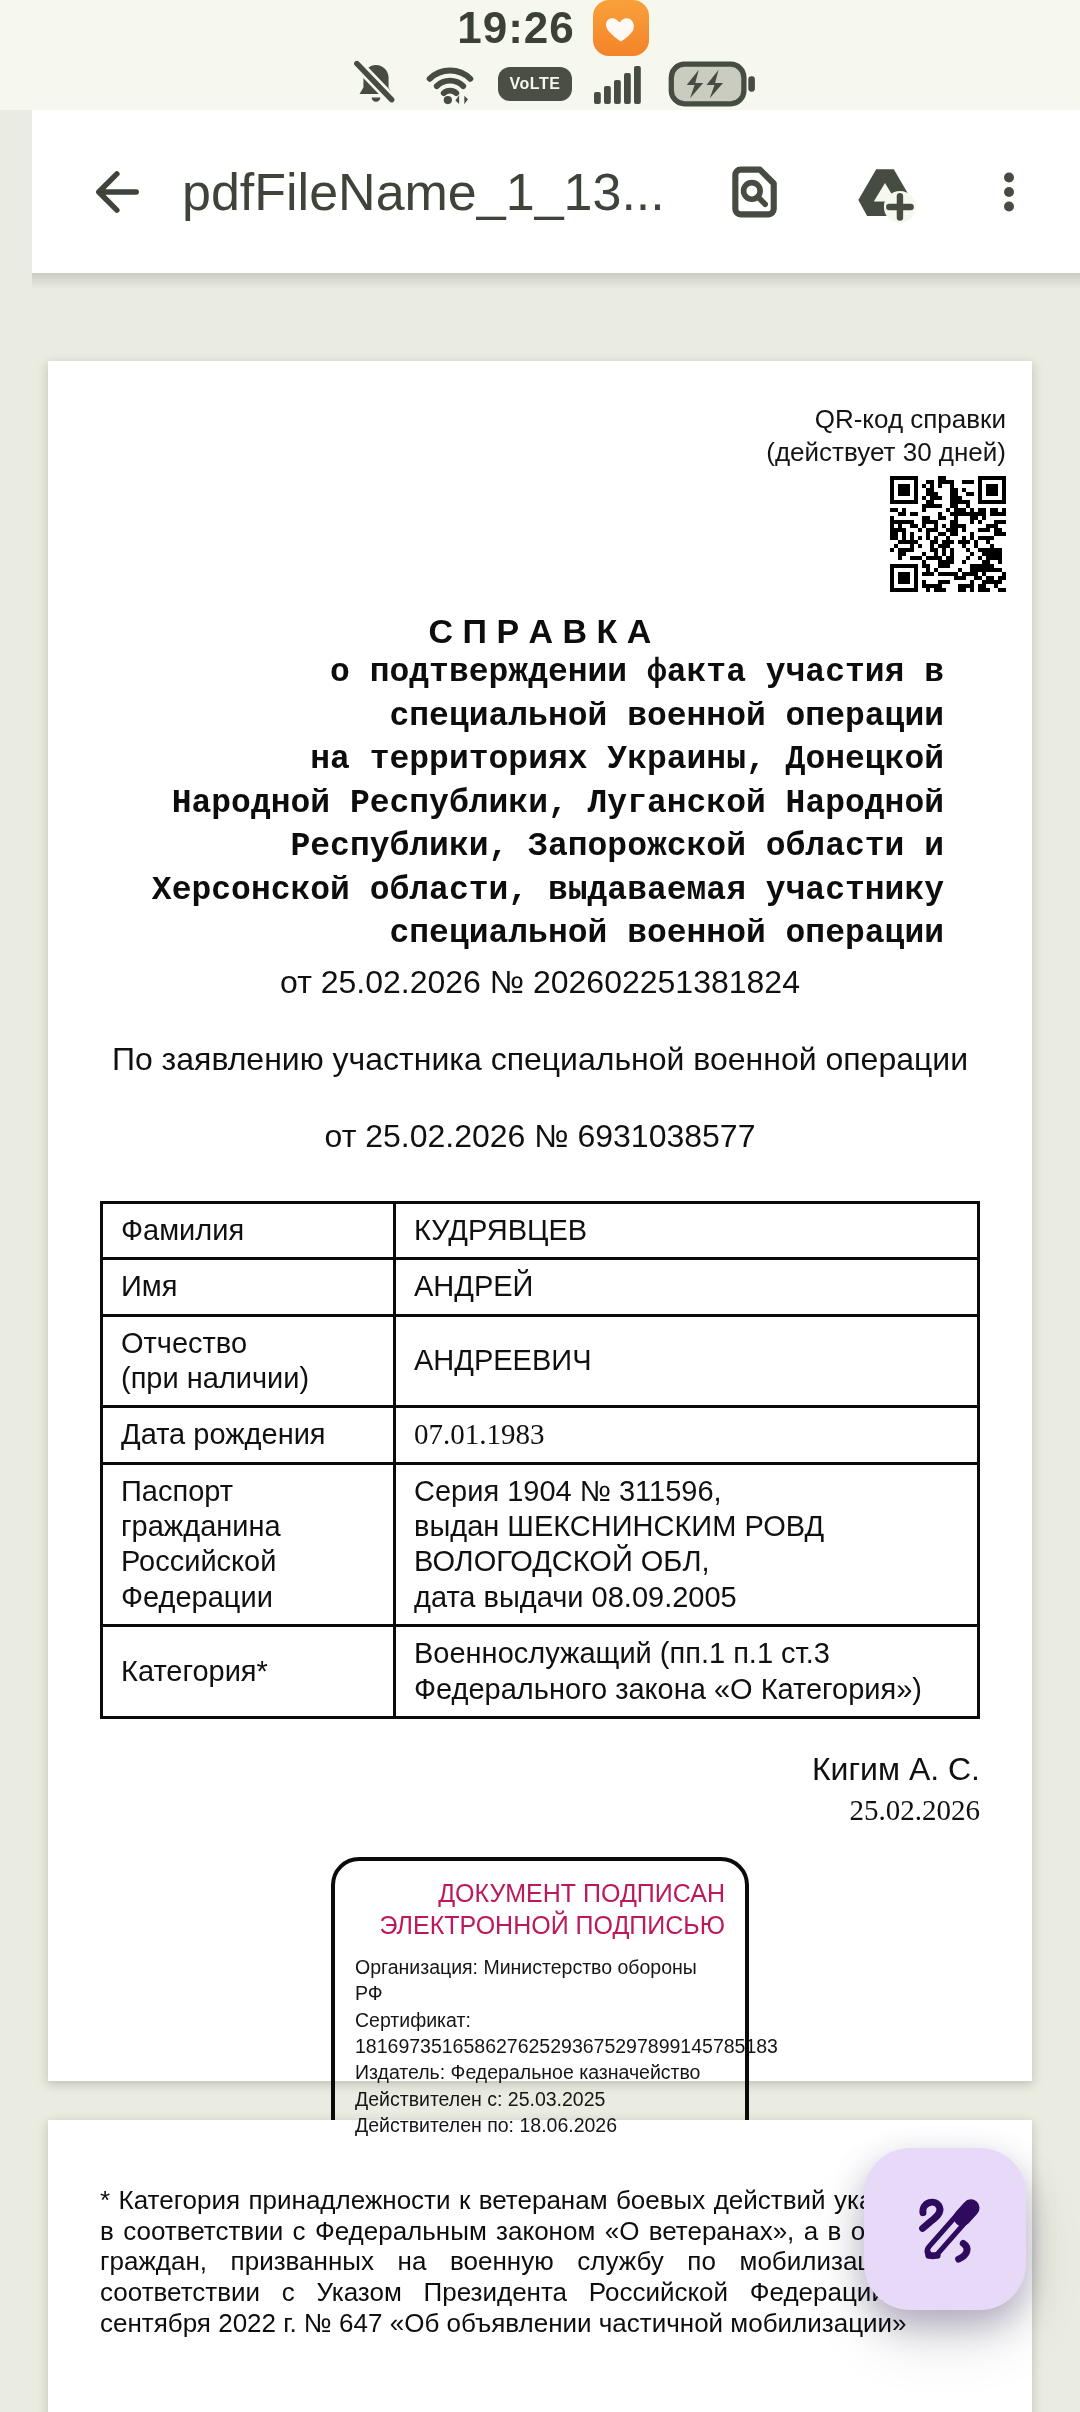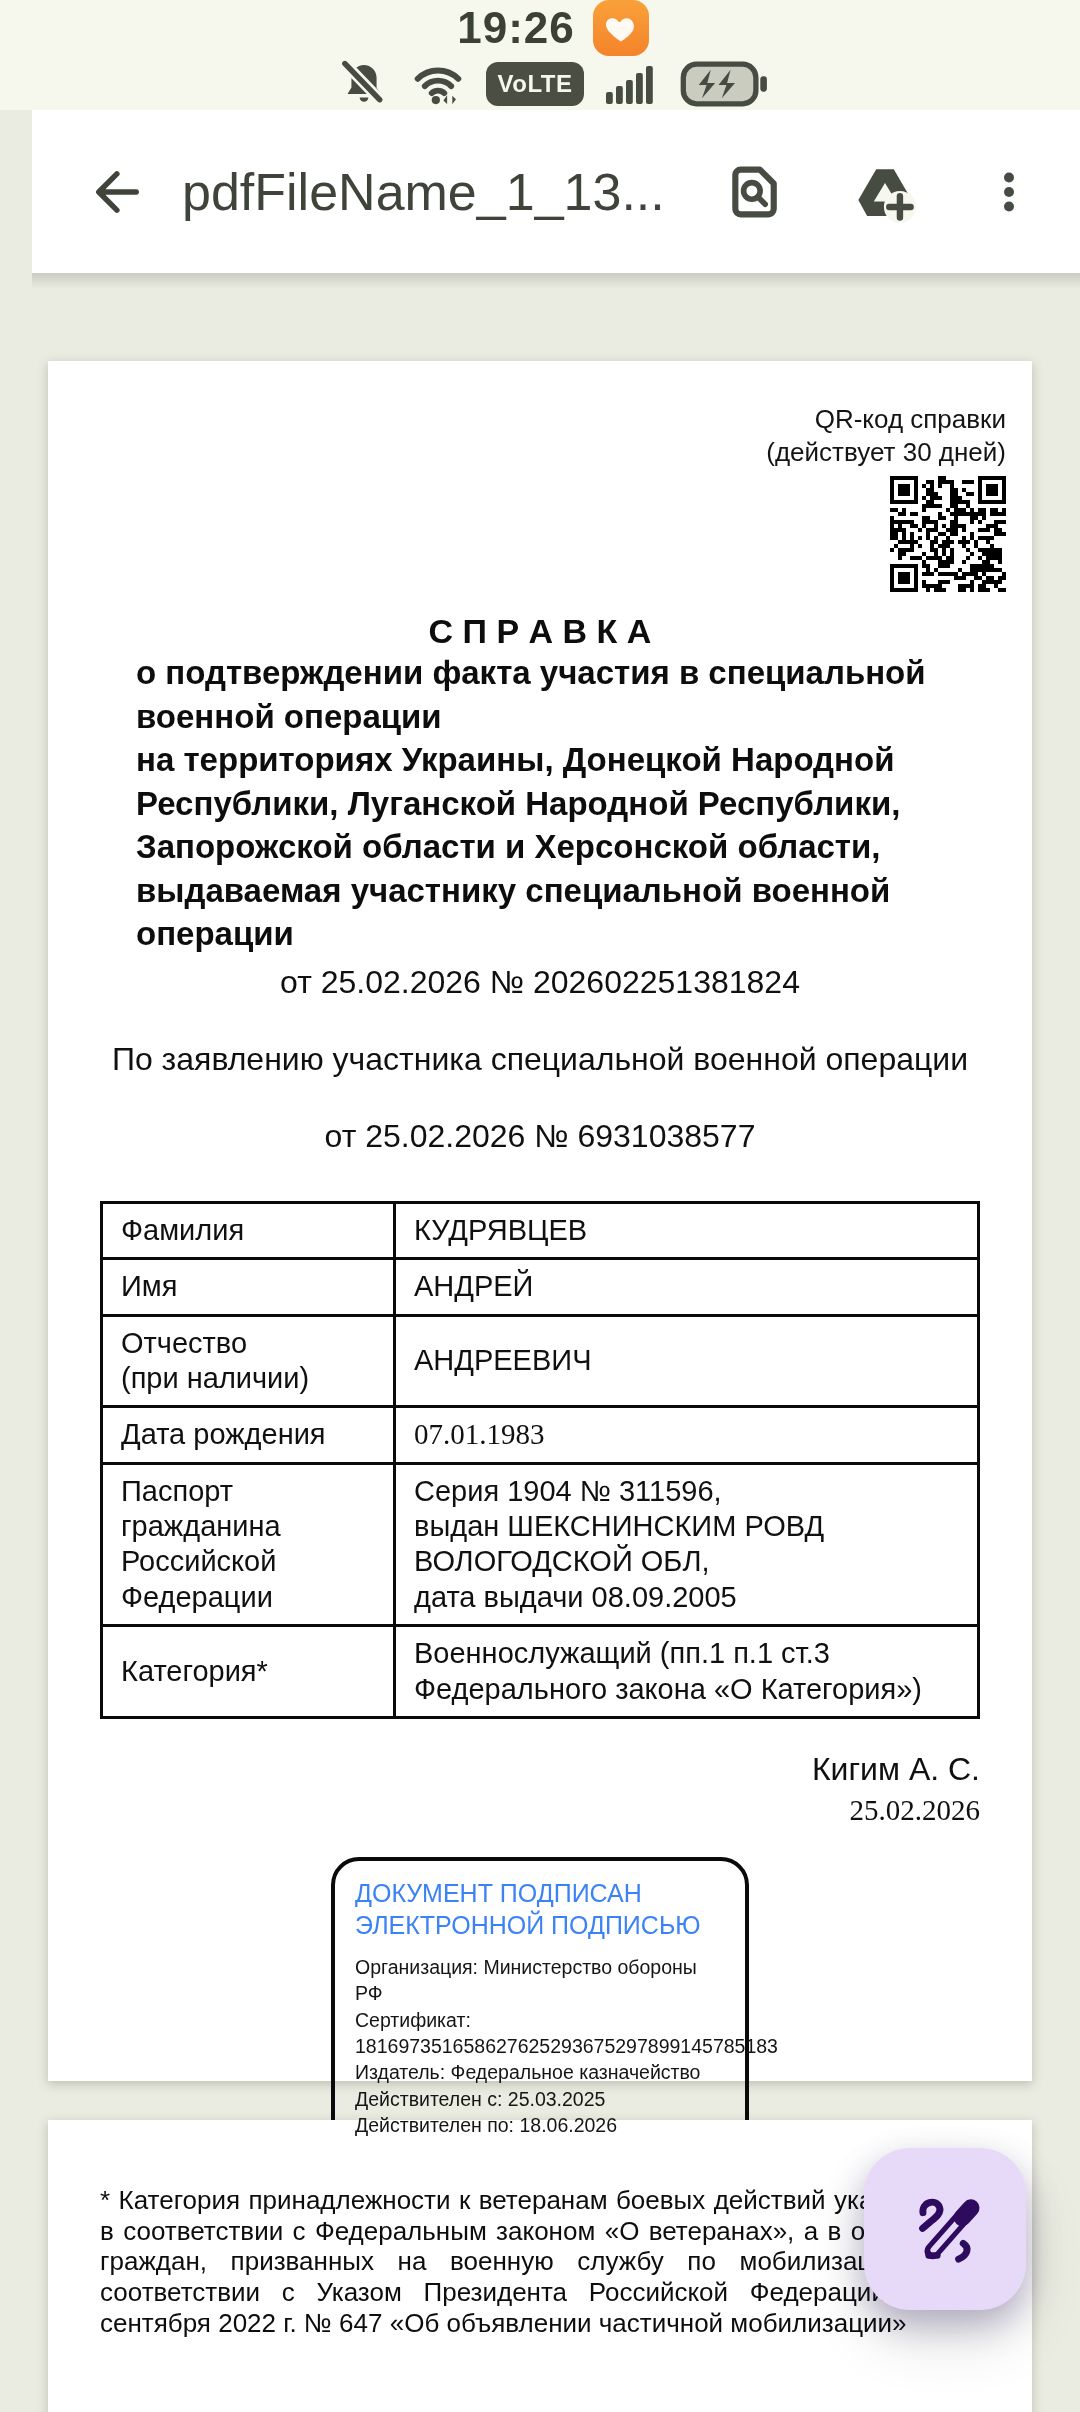--- a/index.html
+++ b/index.html
@@ -6,58 +6,58 @@
   html,body { width:1080px; height:2412px; overflow:hidden; }
   body { font-family:"Liberation Sans","DejaVu Sans",sans-serif; background:#ebece1; position:relative; }
 
   
   .statusbar { height:110px; background:#f6f7ed; display:flex; align-items:center; justify-content:space-between; padding:0 44px 0 70px;flex-direction:column; }
   .sb-left { display:flex; align-items:center; gap:18px; }
   .time { font-size:44px; font-weight:600; color:#3c4136; letter-spacing:1px; }
   .app-badge { width:56px; height:56px; border-radius:16px; background:linear-gradient(180deg,#f9a13a,#f4832a); display:flex; align-items:center; justify-content:center; }
   .sb-right { display:flex; align-items:center; gap:20px; }
   .sb-icon { display:block; }
-  .volte { background:#4a4e43; color:#f6f7ed; border-radius:12px; font-size:24px; font-weight:700; padding:8px 12px; letter-spacing:.5px; }
+  .volte { background:#4a4e43; color:#f6f7ed; border-radius:12px; font-size:16px; font-weight:700; padding:8px 12px; letter-spacing:.5px; }
 
   
   .toolbar { height:163px; background:#ffffff; display:flex; align-items:center; padding:0 36px 0 40px; position:relative; z-index:5;margin-left:32px; }
   .toolbar::after { content:""; position:absolute; left:0; right:0; top:100%; height:16px; background:linear-gradient(180deg,rgba(60,60,50,.18),rgba(60,60,50,0)); pointer-events:none; }
   .tb-btn { background:none; border:none; padding:10px; display:flex; align-items:center; justify-content:center; cursor:pointer; }
   .tb-title { flex:0 1 auto; font-size:52px; color:#3f443a; margin-left:28px; margin-right:auto; white-space:nowrap; overflow:hidden; }
   .tb-actions { display:flex; align-items:center; gap:46px; }
 
   
   .viewer { position:relative; height:2139px; padding-top:47px; background:#ebece1; overflow:hidden; }
   .page { width:984px; margin:0 auto; background:#ffffff; box-shadow:0 3px 10px rgba(50,50,40,.25); color:#101010; }
   .page1 { height:1720px; padding:42px 52px 0 52px;margin-top:41px; }
   .page2 { height:900px; margin-top:39px; padding:65px 48px 0 52px; }
 
   
   .qr-block { text-align:right; padding-right:0; margin-right:-26px; }
   .qr-label { font-size:26px; line-height:1.25; color:#141414; }
   .qr-svg { width:116px; height:116px; margin-top:8px; }
 
   .doc-title { text-align:center; font-weight:700; font-size:34px; margin-top:16px; color:#0d0d0d; }
-  .doc-sub { text-align:left; font-weight:700; font-size:33px; line-height:1.32; padding:0 36px; color:#0d0d0d; }
+  .doc-sub { text-align:right; font-weight:700; font-size:33px; line-height:1.32; padding:0 36px; color:#0d0d0d;font-family:Liberation Mono, monospace; }
   .doc-line { text-align:center; font-size:32px; margin-top:8px; }
   .gap40 { margin-top:40px; }
 
   table.fields { border-collapse:collapse; width:100%; margin-top:46px; }
   table.fields td { border:3px solid #0a0a0a; font-size:29px; line-height:1.22; vertical-align:middle; padding:9px 18px; }
   td.lbl { width:293px; }
   td.val { padding-left:38px; }
   .pre { white-space:pre-line; }
   .serif { font-family:"Liberation Serif","DejaVu Serif",serif; }
 
   .sign-block { text-align:right; margin-top:32px; }
   .sign-name { font-size:32px; }
   .sign-date { font-size:29px; margin-top:6px; font-family:"Liberation Serif","DejaVu Serif",serif; }
 
   .stamp { width:418px; margin:30px auto 0 auto; border:4px solid #0a0a0a; border-radius:28px; padding:16px 20px 18px 20px; }
-  .stamp-title { text-align:left; font-size:25px; line-height:1.3; font-weight:500; color:#3b82f6; }
+  .stamp-title { text-align:right; font-size:25px; line-height:1.3; font-weight:500; color:#be185d; }
   .stamp-rows { margin-top:12px; }
   .stamp-row { font-size:19.5px; line-height:1.35; color:#151515; }
 
   
   .footnote { font-size:26px; line-height:1.18; text-align:justify; color:#0d0d0d; }
 
   
   .fab { position:absolute; left:864px; top:2148px; width:162px; height:162px; border:none; border-radius:46px; background:#e7daf8; box-shadow:0 14px 34px rgba(40,20,90,.28), 0 30px 60px rgba(0,0,0,.12); display:flex; align-items:center; justify-content:center; cursor:pointer; }
 </style>
 </head>

